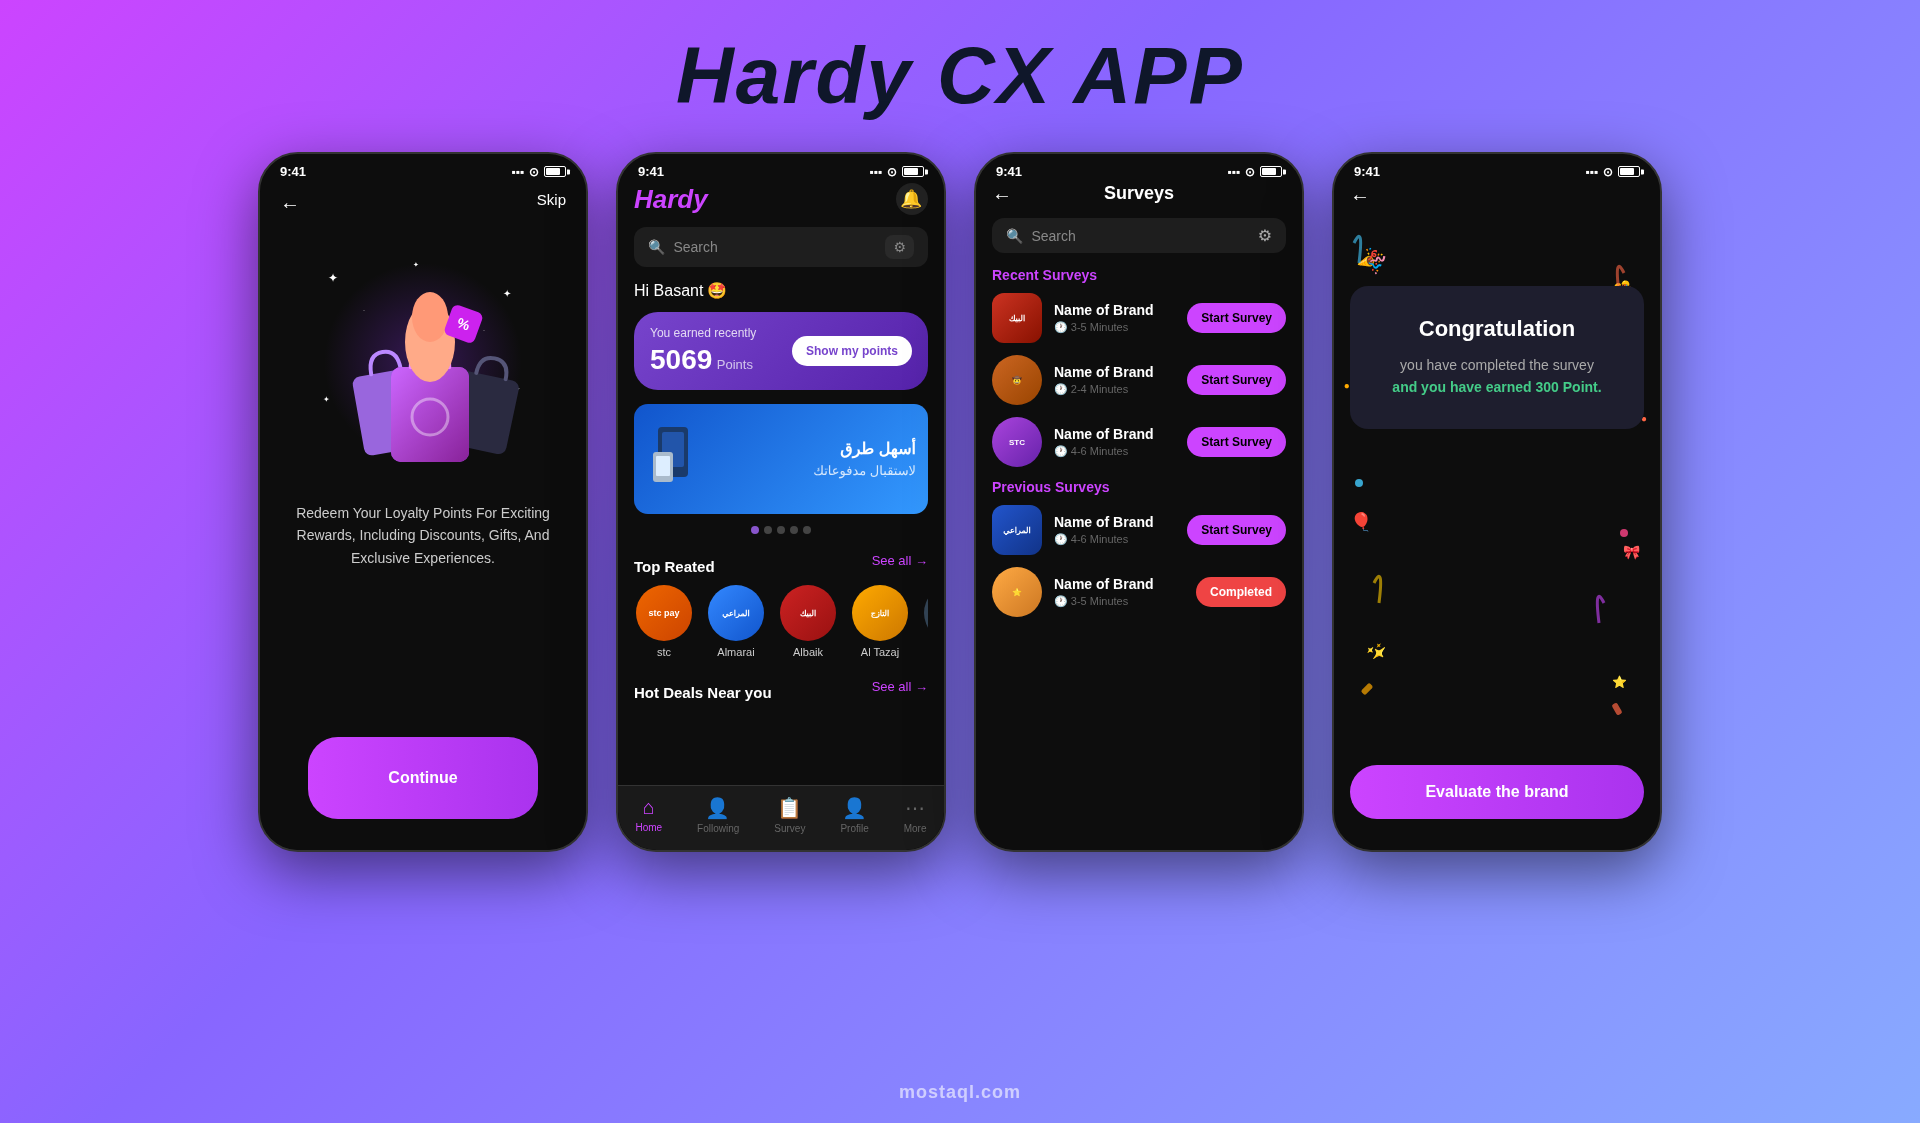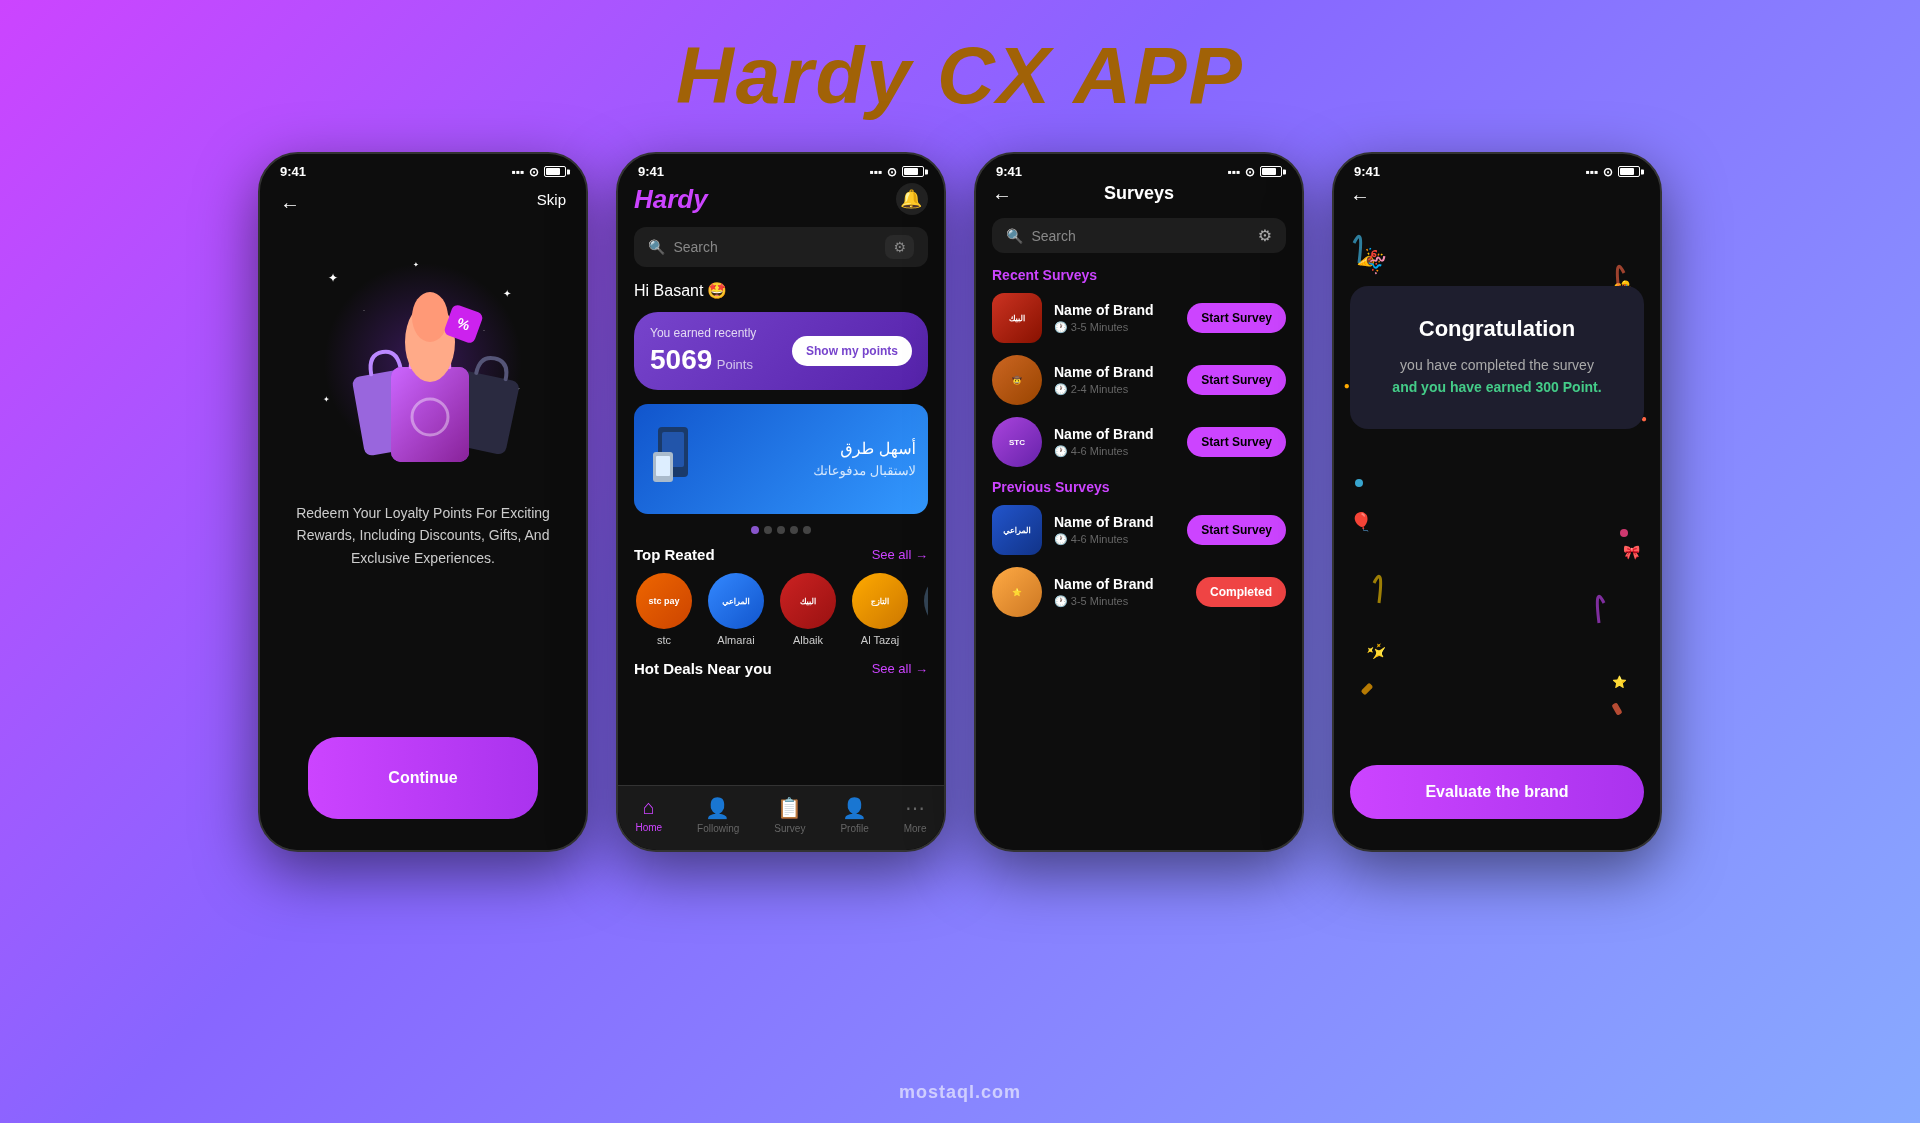--- a/index.html
+++ b/index.html
@@ -11,21 +11,21 @@
       overflow: hidden;
       display: flex;
       flex-direction: column;
       align-items: center;
       justify-content: flex-start;
     }
 
     .page-title {
       font-size: 80px;
       font-weight: 900;
-      color: #a16207;
+      color: #0f172a;
       font-style: italic;
       text-align: center;
       padding: 30px 0 30px 0;
       letter-spacing: 2px;
       font-family: 'Arial Rounded MT Bold', 'Arial', sans-serif;
     }
 
     .phones-row {
       display: flex;
       flex-direction: row;
@@ -249,21 +249,21 @@
       background: #444;
     }
     .dot.active { background: #8855cc; }
 
     .section-header {
       display: flex;
       justify-content: space-between;
       align-items: center;
       margin-bottom: 10px;
     }
-    .section-title { color: white; font-size: 15px; font-weight: 700; }
+    .section-title { color: white; font-size: 15px; font-weight: 700; margin-top: 12px; }
     .see-all { color: #cc44ff; font-size: 13px; }
 
     .brands-scroll {
       display: flex;
       gap: 12px;
       overflow: hidden;
       margin-bottom: 14px;
     }
     .brand-item {
       display: flex;
@@ -625,21 +625,21 @@
             <div>
               <span class="points-amount">5069</span>
               <span class="points-label">Points</span>
             </div>
           </div>
           <button class="show-points-btn">Show my points</button>
         </div>
 
         <div class="banner-card">
           <div class="banner-text-ar">
-            <div style="font-size:16px;font-weight:400;color:white;direction:rtl;">أسهل طرق</div>
+            <div style="font-size:16px;font-weight:700;color:white;direction:rtl;">أسهل طرق</div>
             <div style="font-size:13px;color:rgba(255,255,255,0.8);direction:rtl;">لاستقبال مدفوعاتك</div>
           </div>
           <div style="position:absolute;left:14px;top:50%;transform:translateY(-50%);">
             <svg width="70" height="70" viewBox="0 0 70 70">
               <rect x="10" y="5" width="30" height="50" rx="4" fill="#1a3a6a"></rect>
               <rect x="14" y="10" width="22" height="35" rx="2" fill="#2255aa"></rect>
               <rect x="5" y="30" width="20" height="30" rx="3" fill="#aabbcc"></rect>
               <rect x="8" y="34" width="14" height="20" rx="1" fill="#ddeeFF"></rect>
             </svg>
           </div>

